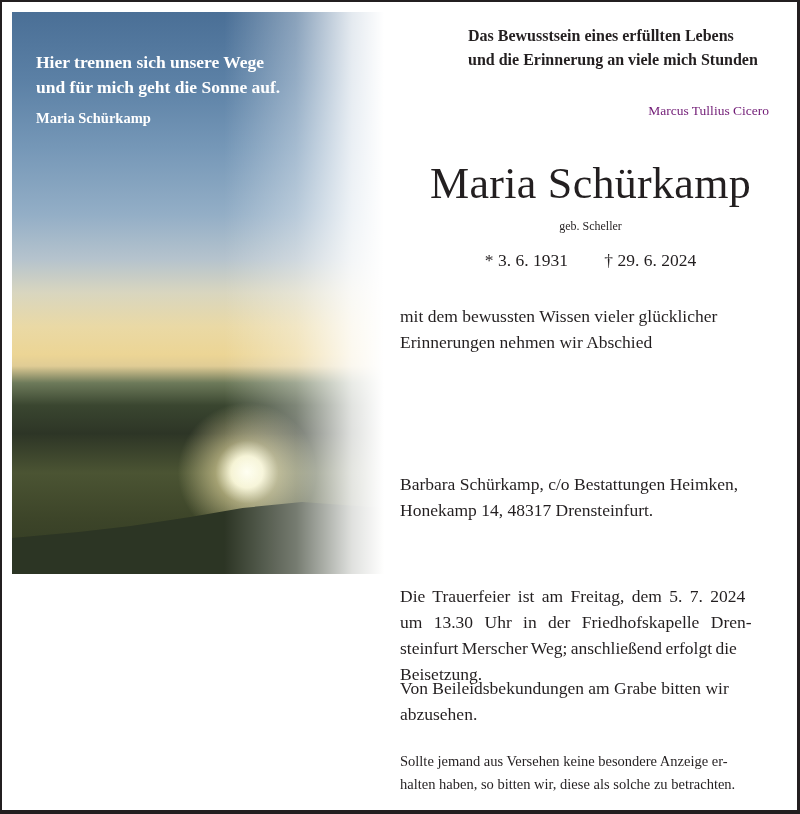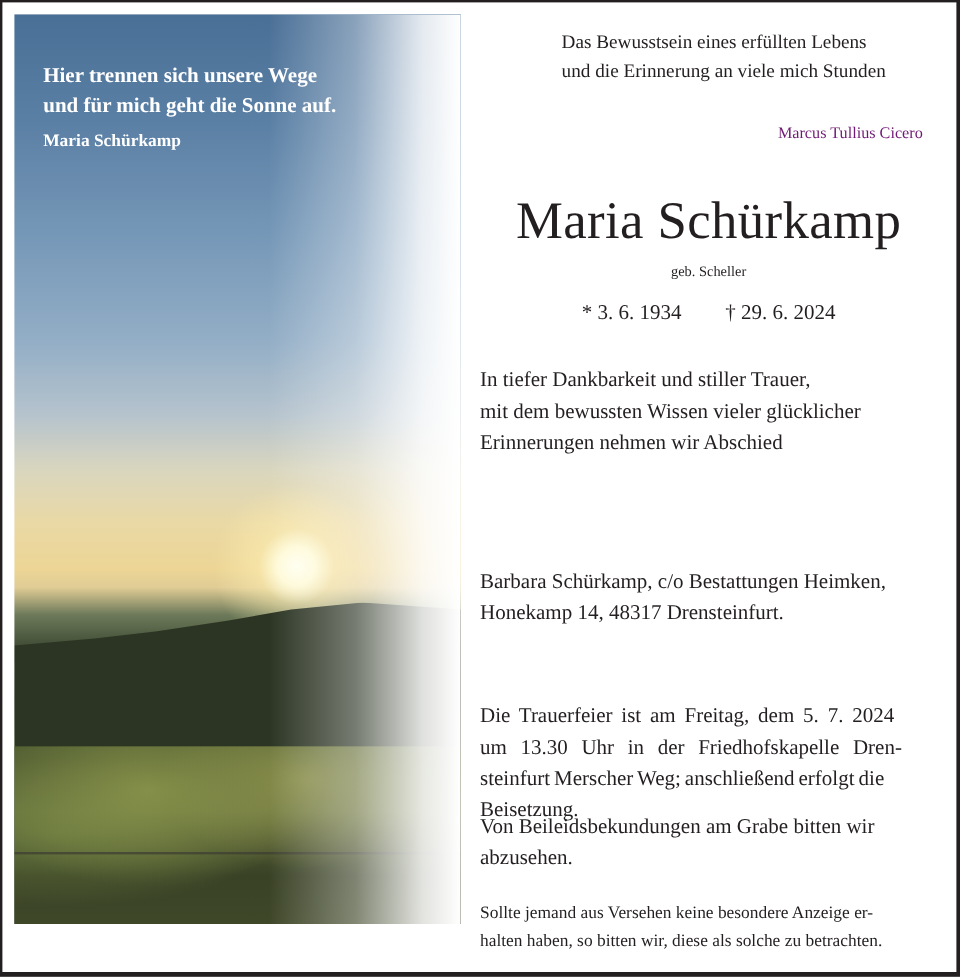--- a/index.html
+++ b/index.html
@@ -4,21 +4,21 @@
 <style>
   html, body { margin: 0; padding: 0; }
   body { width: 800px; height: 814px; background: #231f20; overflow: hidden; }
   .card {
     position: absolute; left: 2px; top: 2px; width: 795px; height: 808px;
     background: #ffffff;
     font-family: "Liberation Serif", "DejaVu Serif", serif;
     color: #231f20;
   }
   .photo {
-    position: absolute; left: 10px; top: 10px; width: 372px; height: 758px;
+    position: absolute; left: 10px; top: 10px; width: 372px; height: 562px;
     overflow: hidden;
     background: linear-gradient(180deg,
       #4a6f96 0%, #5b80a5 12%, #7597b7 24%, #93aec6 36%, #b5c3cd 44%,
       #d9d6bf 50%, #ead9a5 56%, #ecd595 61%, #e0cc95 63%, #6d7a5a 66%,
       #3a4630 70%, #2d3526 75%, #4b5433 82%, #3d4529 90%, #2f3822 100%);
   }
   .sun-glow {
     position: absolute; left: 165px; top: 390px; width: 140px; height: 140px;
     border-radius: 50%;
     background: radial-gradient(circle, rgba(255,255,240,1) 0%, rgba(255,252,220,0.95) 16%, rgba(255,240,180,0.5) 32%, rgba(255,235,170,0) 70%);
@@ -51,21 +51,21 @@
   .photo-quote {
     position: absolute; left: 24px; top: 38px; width: 330px;
     color: #ffffff; font-weight: bold; font-size: 17.5px; line-height: 25px;
   }
   .photo-quote-line { display: block; white-space: nowrap; }
   .photo-quote-author {
     display: block; margin-top: 6px; font-size: 14.5px; font-weight: bold; color: #ffffff;
   }
   .cicero {
     position: absolute; left: 466px; top: 22px; width: 310px;
-    font-size: 16px; line-height: 24px; color: #231f20;
+    font-size: 16px; line-height: 24px; color: #231f20; font-weight: bold;
   }
   .cicero-line { display: block; white-space: nowrap; }
   .cicero-author {
     position: absolute; right: 28px; top: 101px; font-size: 13.5px; color: #701a75; white-space: nowrap;
   }
   .name-block { position: absolute; left: 382px; width: 413px; text-align: center; }
   .deceased-name { top: 154px; font-size: 44px; line-height: 56px; letter-spacing: 0.3px; }
   .birth-name { top: 213px; font-size: 12px; line-height: 22px; }
   .dates { top: 246px; font-size: 17.5px; line-height: 24px; }
   .dates span { margin: 0 16px; }
@@ -104,26 +104,25 @@
 
   <div class="cicero">
     <span class="cicero-line">Das Bewusstsein eines erfüllten Lebens</span>
     <span class="cicero-line">und die Erinnerung an viele mich Stunden</span>
   </div>
   <div class="cicero-author">Marcus Tullius Cicero</div>
 
   <div class="name-block deceased-name">Maria Schürkamp</div>
   <div class="name-block birth-name">geb. Scheller</div>
   <div class="name-block dates">
-    <span>* 3. 6. 1934</span>
+    <span>* 3. 6. 1931</span>
     <span>† 29. 6. 2024</span>
   </div>
 
   <div class="body-text intro">
-    <span class="body-line">In tiefer Dankbarkeit und stiller Trauer,</span>
     <span class="body-line">mit dem bewussten Wissen vieler glücklicher</span>
     <span class="body-line">Erinnerungen nehmen wir Abschied</span>
   </div>
 
 
   <div class="body-text address">
     <span class="body-line">Barbara Schürkamp, c/o Bestattungen Heimken,</span>
     <span class="body-line">Honekamp 14, 48317 Drensteinfurt.</span>
   </div>
 

